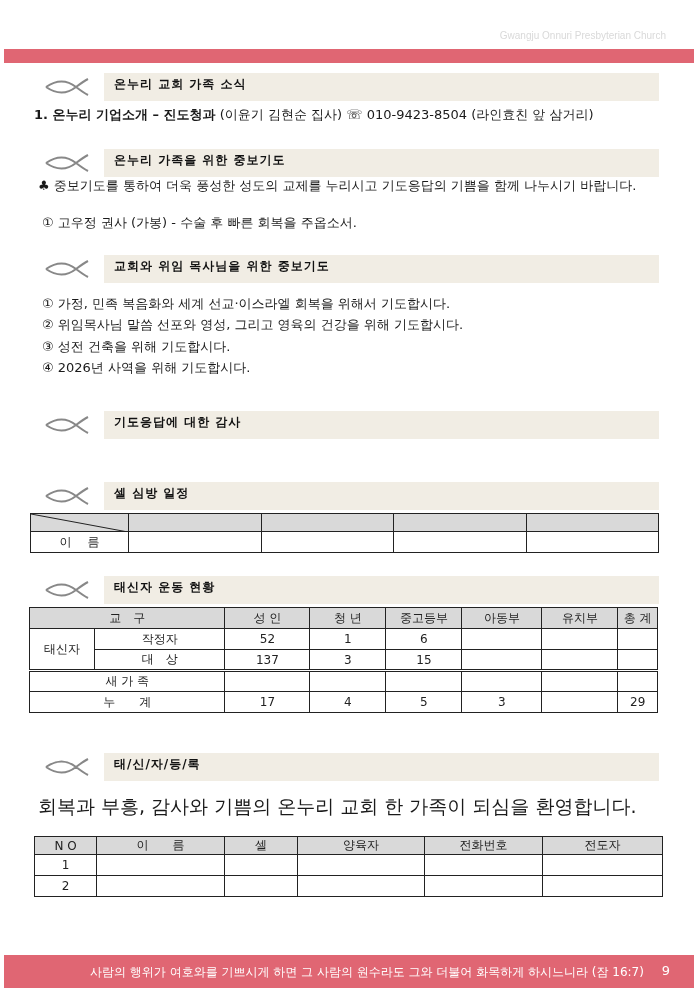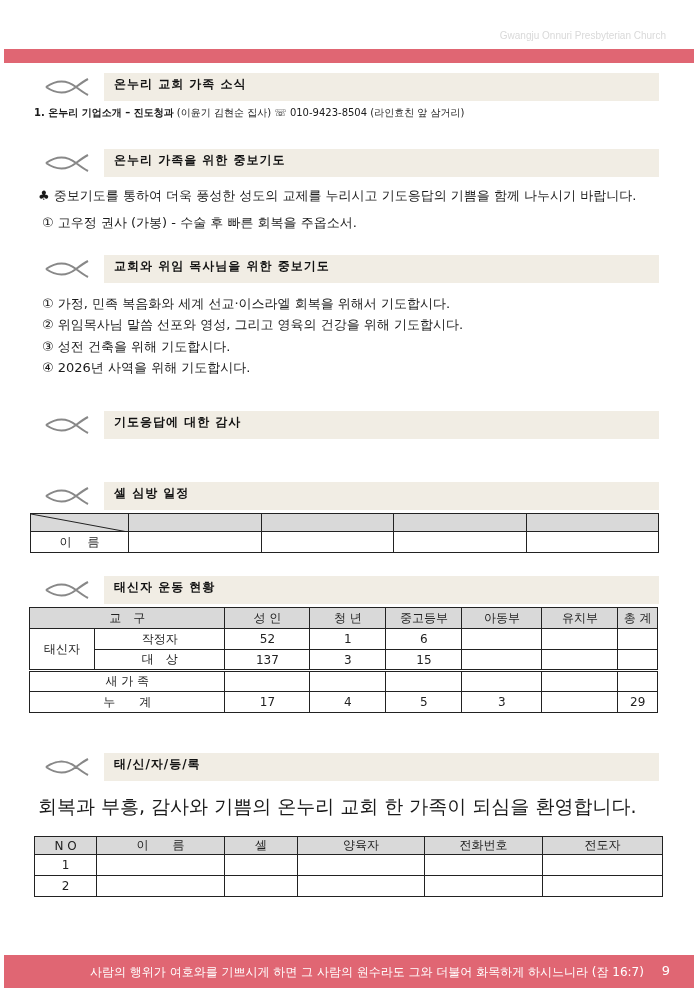--- a/index.html
+++ b/index.html
@@ -32,32 +32,32 @@
 <div class="header-brand">Gwangju Onnuri Presbyterian Church</div>
 <div class="header-bar"></div>
 
 <div class="sec-head" style="top:73px">
   <svg class="fish" viewBox="0 0 46 18">
       <path d="M2 9 Q18 -2 32 9 Q40 15 44 17 M2 9 Q18 20 32 9 Q40 3 44 1" fill="none" stroke="#888" stroke-width="2"></path>
     </svg>
   <div class="bar"></div>
   <div class="title">온누리 교회 가족 소식</div>
 </div>
-<div class="line" style="top:106px;left:34px;font-size:10px">
+<div class="line" style="top:106px;left:34px;font-size:13px">
   <b>1. 온누리 기업소개 – 진도청과</b><span> (이윤기 김현순 집사) ☏ 010-9423-8504 (라인효친 앞 삼거리)</span>
 </div>
 
 <div class="sec-head" style="top:149px">
   <svg class="fish" viewBox="0 0 46 18">
       <path d="M2 9 Q18 -2 32 9 Q40 15 44 17 M2 9 Q18 20 32 9 Q40 3 44 1" fill="none" stroke="#888" stroke-width="2"></path>
     </svg>
   <div class="bar"></div>
   <div class="title">온누리 가족을 위한 중보기도</div>
 </div>
-<div class="line" style="top:187px;left:38px">♣ 중보기도를 통하여 더욱 풍성한 성도의 교제를 누리시고 기도응답의 기쁨을 함께 나누시기 바랍니다.</div>
+<div class="line" style="top:177px;left:38px">♣ 중보기도를 통하여 더욱 풍성한 성도의 교제를 누리시고 기도응답의 기쁨을 함께 나누시기 바랍니다.</div>
 <div class="line" style="top:214px;left:42px">① 고우정 권사 (가봉) - 수술 후 빠른 회복을 주옵소서.</div>
 
 <div class="sec-head" style="top:255px">
   <svg class="fish" viewBox="0 0 46 18">
       <path d="M2 9 Q18 -2 32 9 Q40 15 44 17 M2 9 Q18 20 32 9 Q40 3 44 1" fill="none" stroke="#888" stroke-width="2"></path>
     </svg>
   <div class="bar"></div>
   <div class="title">교회와 위임 목사님을 위한 중보기도</div>
 </div>
 <div class="line" style="top:295px;left:42px">① 가정, 민족 복음화와 세계 선교·이스라엘 회복을 위해서 기도합시다.</div>

